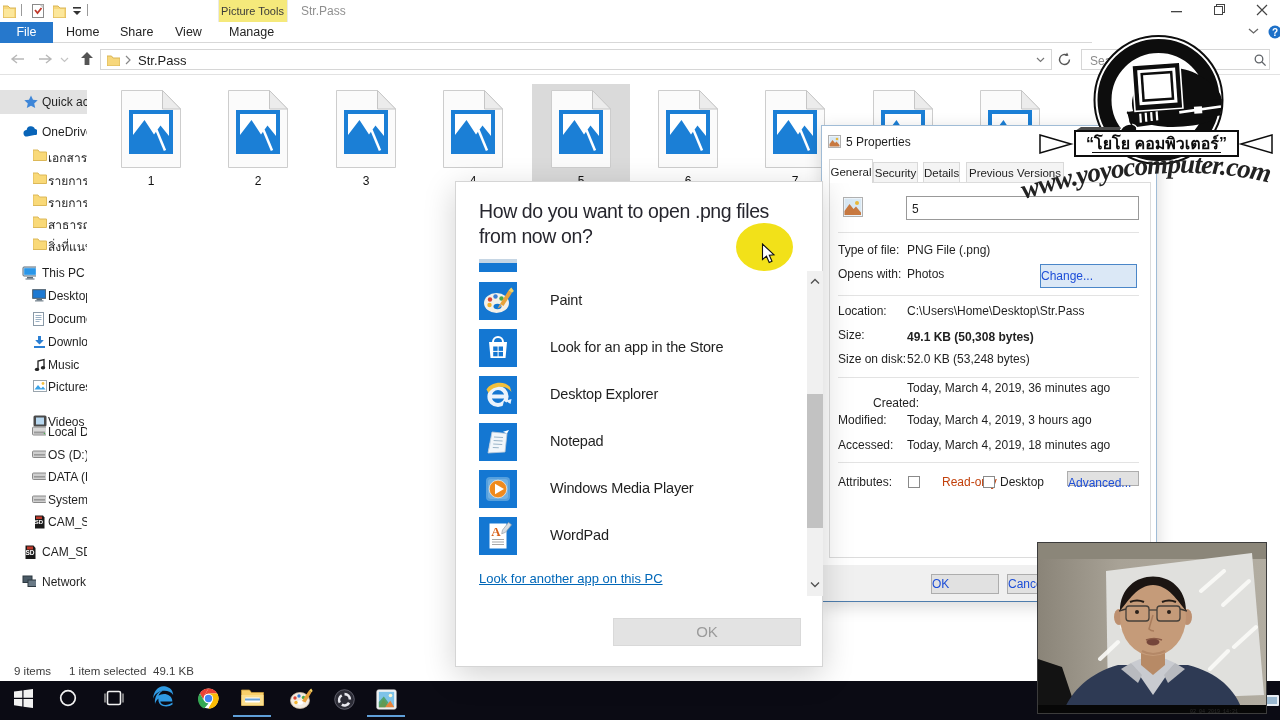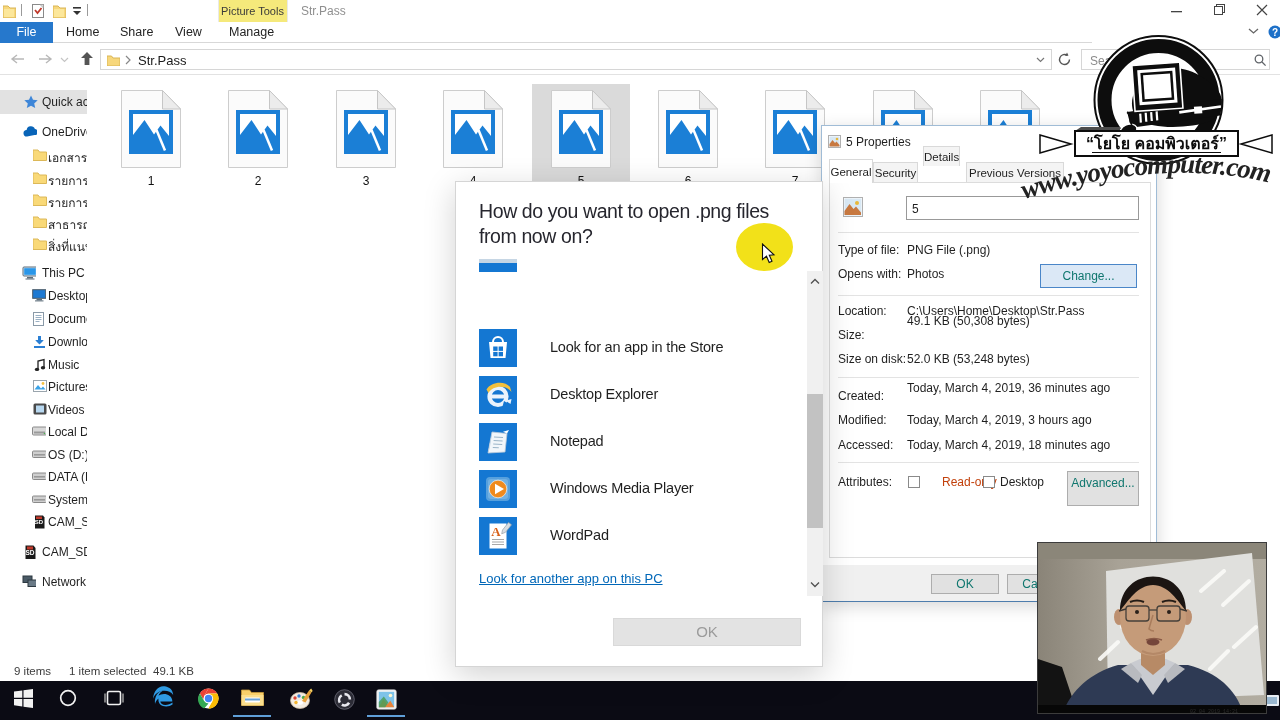--- a/index.html
+++ b/index.html
@@ -41,21 +41,21 @@
   .owrow .appic { position:absolute; left:0; top:0; width:38px; height:38px; }
   .owrow .apptx { position:absolute; left:71px; top:10px; font-size:14.5px; color:#1f1f1f; letter-spacing:-0.2px; }
   #owlink { position:absolute; left:23px; top:389px; font-size:13px; color:#0067b8;text-decoration:underline; }
   #owok { position:absolute; left:157px; top:436px; width:188px; height:28px; background:#e3e3e3; border:1px solid #d9d9d9; color:#9b9b9b; font-size:15px; text-align:center; line-height:26px; }
   
   #props { position:absolute; left:821px; top:125px; width:336px; height:477px; background:#fff; border:1px solid #a0bcd6; border-bottom:2px solid #4e7dad; box-shadow:0 4px 16px rgba(0,0,0,.16); }
   #props .lbl { position:absolute; left:16px; font-size:12px; color:#1f1f1f; }
   #props .val { position:absolute; left:85px; font-size:12px; color:#1f1f1f; }
   #props .sep { position:absolute; left:16px; width:301px; height:1px; background:#e3e3e3; }
   .ptb { border:1px solid #d9d9d9; border-bottom:none; font-size:11.5px; color:#1f1f1f; text-align:center; line-height:20px; white-space:nowrap; overflow:hidden; }
-  .btn { background:#e1e1e1; border:1px solid #adadad; font-size:12px; color:#0f766e; text-align:center; }
+  .btn { background:#e1e1e1; border:1px solid #adadad; font-size:12px; color:#1d4ed8; text-align:left; }
   
   #webcam { position:absolute; left:1037px; top:542px; width:230px; height:172px; background:#a9a59b; border:1px solid #3c3c3c; overflow:hidden; }
 </style>
 </head>
 <body>
 
 <div id="titlebar">
   <svg class="abs" style="left:3px;top:3px;" width="13" height="15">
       <path d="M0,3 h5 l2,2 h6 v10 h-13 z" fill="#f7d77c" stroke="#d9b554" stroke-width="1"></path>
       <rect x="1" y="6" width="10" height="8" fill="#fce79b"></rect>
@@ -229,21 +229,21 @@
       <span class="tx" style="left:48px;">Music</span>
     </div>
   <div class="sbitem" style="top:302px;">
       <svg class="ic" style="left:33px;" width="14" height="12">
         <rect x="0.5" y="0.5" width="13" height="11" fill="#fff" stroke="#9aa5ad"></rect>
         <path d="M1.5,9.5 l3.5,-4.5 l3,3.5 l2,-2 l2.5,3 z" fill="#3aa3e8"></path>
         <circle cx="10" cy="3.5" r="1.4" fill="#f5c242"></circle>
       </svg>
       <span class="tx" style="left:48px;">Pictures</span>
     </div>
-  <div class="sbitem" style="top:325px;">
+  <div class="sbitem" style="top:337px;">
       <svg class="ic" style="left:33px;" width="14" height="12">
         <rect x="0.5" y="0.5" width="13" height="11" rx="1.5" fill="#4a4a4a"></rect>
         <rect x="3" y="2.5" width="8" height="7" fill="#b8d8f0"></rect>
       </svg>
       <span class="tx" style="left:48px;">Videos</span>
     </div>
   <div class="sbitem" style="top:347px;">
       <svg class="ic" style="left:32px;" width="15" height="12">
         <rect x="0.5" y="2" width="14" height="8" rx="1" fill="#d8d8d8" stroke="#8a8a8a"></rect>
         <rect x="2" y="6.5" width="11" height="2" fill="#9a9a9a"></rect>
@@ -450,21 +450,21 @@
       <rect x="0.5" y="0.5" width="12" height="12" fill="#fff" stroke="#b0b0b0"></rect>
       <rect x="1.5" y="1.5" width="10" height="10" fill="#d8e8f4"></rect>
       <path d="M1.5,9 l3,-4 l2.5,3 l1.5,-1.5 l3,3.5 v1.5 h-10 z" fill="#c87941"></path>
       <circle cx="9" cy="4" r="1.3" fill="#e8b83a"></circle>
     </svg>
   <span class="abs" style="left:24px;top:9px;font-size:12px;color:#1f1f1f;">5 Properties</span>
 
   <div class="abs" style="left:7px;top:56px;width:322px;height:376px;border:1px solid #dcdcdc;background:#fff;"></div>
   <div class="abs ptb" style="left:7px;top:33px;width:44px;height:24px;background:#fff;line-height:24px;z-index:2;">General</div>
   <div class="abs ptb" style="left:51px;top:36px;width:45px;height:20px;background:#f4f4f4;">Security</div>
-  <div class="abs ptb" style="left:101px;top:20px;width:37px;height:20px;background:#f4f4f4;">Details</div>
+  <div class="abs ptb" style="left:101px;top:36px;width:37px;height:20px;background:#f4f4f4;">Details</div>
   <div class="abs ptb" style="left:144px;top:36px;width:98px;height:20px;background:#f4f4f4;">Previous Versions</div>
 
   <svg class="abs" style="left:21px;top:71px;" width="20" height="20">
       <rect x="0.5" y="0.5" width="19" height="19" fill="#fff" stroke="#b0b0b0"></rect>
       <rect x="1.5" y="1.5" width="17" height="17" fill="#d8e8f4"></rect>
       <path d="M1.5,14 l5,-7 l4,5 l2.5,-2.5 l5,6 v2.5 h-16.5 z" fill="#c87941"></path>
       <circle cx="14" cy="6" r="2" fill="#e8b83a"></circle>
     </svg>
   <div class="abs" style="left:84px;top:70px;width:233px;height:24px;border:1px solid #999999;background:#fff;">
       <span style="position:absolute;left:5px;top:5px;font-size:12px;color:#1f1f1f;">5</span>
@@ -472,55 +472,70 @@
   <div class="sep" style="top:106px;"></div>
   <span class="lbl" style="top:117px;">Type of file:</span>
     <span class="val" style="top:117px;">PNG File (.png)</span>
   <span class="lbl" style="top:141px;">Opens with:</span>
     <span class="val" style="top:141px;">Photos</span>
   <div class="abs btn" style="left:218px;top:138px;width:97px;height:24px;line-height:23px;background:#dbe8f6;border:1px solid #4a86c8;">Change...</div>
   <div class="sep" style="top:169px;"></div>
   <span class="lbl" style="top:178px;">Location:</span>
     <span class="val" style="top:178px;">C:\Users\Home\Desktop\Str.Pass</span>
   <span class="lbl" style="top:202px;">Size:</span>
-    <span class="val" style="top:188px;">49.1 KB (50,308 bytes)</span>
+    <span class="val" style="top:204px;font-weight:bold;">49.1 KB (50,308 bytes)</span>
   <span class="lbl" style="top:226px;">Size on disk:</span>
     <span class="val" style="top:226px;">52.0 KB (53,248 bytes)</span>
   <div class="sep" style="top:251px;"></div>
-  <span class="lbl" style="top:263px;">Created:</span>
+  <span class="lbl" style="top:270px;margin-left:35px;">Created:</span>
     <span class="val" style="top:255px;">Today, March 4, 2019, 36 minutes ago</span>
   <span class="lbl" style="top:287px;">Modified:</span>
     <span class="val" style="top:287px;text-align:center;">Today, March 4, 2019, 3 hours ago</span>
   <span class="lbl" style="top:312px;">Accessed:</span>
     <span class="val" style="top:312px;">Today, March 4, 2019, 18 minutes ago</span>
   <div class="sep" style="top:336px;"></div>
   <span class="lbl" style="top:349px;">Attributes:</span>
   <div class="abs" style="left:86px;top:350px;width:12px;height:12px;border:1px solid #8a8a8a;background:#fff;"></div>
   <span class="abs" style="left:120px;top:349px;font-size:12px;color:#c2410c;">Read-only</span>
   <div class="abs" style="left:161px;top:350px;width:12px;height:12px;border:1px solid #8a8a8a;background:#fff;"></div>
   <span class="abs" style="left:178px;top:349px;font-size:12px;color:#1f1f1f;">Desktop</span>
-  <div class="abs btn" style="left:245px;top:345px;width:72px;height:35px;line-height:22px;">Advanced...</div>
+  <div class="abs btn" style="left:245px;top:345px;width:72px;height:15px;line-height:22px;">Advanced...</div>
 
   <div class="abs" style="left:0;top:439px;width:334px;height:36px;background:#f0f0f0;"></div>
   <div class="abs btn" style="left:109px;top:448px;width:68px;height:20px;line-height:19px;">OK</div>
   <div class="abs btn" style="left:185px;top:448px;width:68px;height:20px;line-height:19px;">Cancel</div>
   <div class="abs btn" style="left:261px;top:448px;width:68px;height:20px;line-height:19px;">Apply</div>
 </div>
 
 <div id="openwith">
   <div id="owtitle">How do you want to open .png files<br>from now on?</div>
   <div class="abs" style="left:280px;top:41px;width:57px;height:48px;border-radius:50%;background:#f2e119;"></div>
   <svg class="abs" style="left:305px;top:61px;" width="15" height="22">
       <path d="M1.5,1 L1.5,16.5 L5.5,13.2 L8.2,19.5 L11,18.3 L8.3,12.2 L13,11.8 Z" fill="#fff" stroke="#111" stroke-width="1.1"></path>
     </svg>
 
   <div class="abs" style="left:23px;top:77px;width:38px;height:13px;background:#1477d2;">
       <div style="position:absolute;left:0;top:0;width:38px;height:4px;background:#c6d6e4;"></div>
     </div>
 
+  <div class="owrow" style="top:100px;">
+    <svg class="appic" width="38" height="38">
+        <rect width="38" height="38" fill="#1477d2"></rect>
+        <ellipse cx="17.5" cy="21" rx="12.5" ry="10" fill="#f5f1e8"></ellipse>
+        <ellipse cx="18.5" cy="24.5" rx="4" ry="2.8" fill="#1477d2"></ellipse>
+        <circle cx="11" cy="17.5" r="2.2" fill="#d94436"></circle>
+        <circle cx="16.5" cy="14.5" r="2.2" fill="#3a7fd4"></circle>
+        <circle cx="22.5" cy="16.5" r="2.2" fill="#48a84a"></circle>
+        <circle cx="10.5" cy="23" r="2.2" fill="#f2b32e"></circle>
+        <path d="M21,22 L29.5,8.5 l3.5,2.2 L24.5,24 z" fill="#e8a33c"></path>
+        <path d="M29.5,8.5 l2.8,-3 l2.6,3.4 l-1.9,1.8 z" fill="#f7d060"></path>
+        <path d="M21,22 l-2.5,4.5 l4,-2 z" fill="#caa06a"></path>
+      </svg>
+    <span class="apptx">Paint</span>
+  </div>
   <div class="owrow" style="top:147px;">
     <svg class="appic" width="38" height="38">
         <rect width="38" height="38" fill="#1477d2"></rect>
         <path d="M14,13 a5,5 0 0 1 10,0" fill="none" stroke="#fff" stroke-width="2"></path>
         <path d="M10,13 h18 l-1.5,16 h-15 z" fill="#fff"></path>
         <rect x="14.2" y="17.5" width="4.4" height="4.4" fill="#1477d2"></rect>
         <rect x="19.6" y="17.5" width="4.4" height="4.4" fill="#1477d2"></rect>
         <rect x="14.2" y="22.9" width="4.4" height="4.4" fill="#1477d2"></rect>
         <rect x="19.6" y="22.9" width="4.4" height="4.4" fill="#1477d2"></rect>
       </svg>

